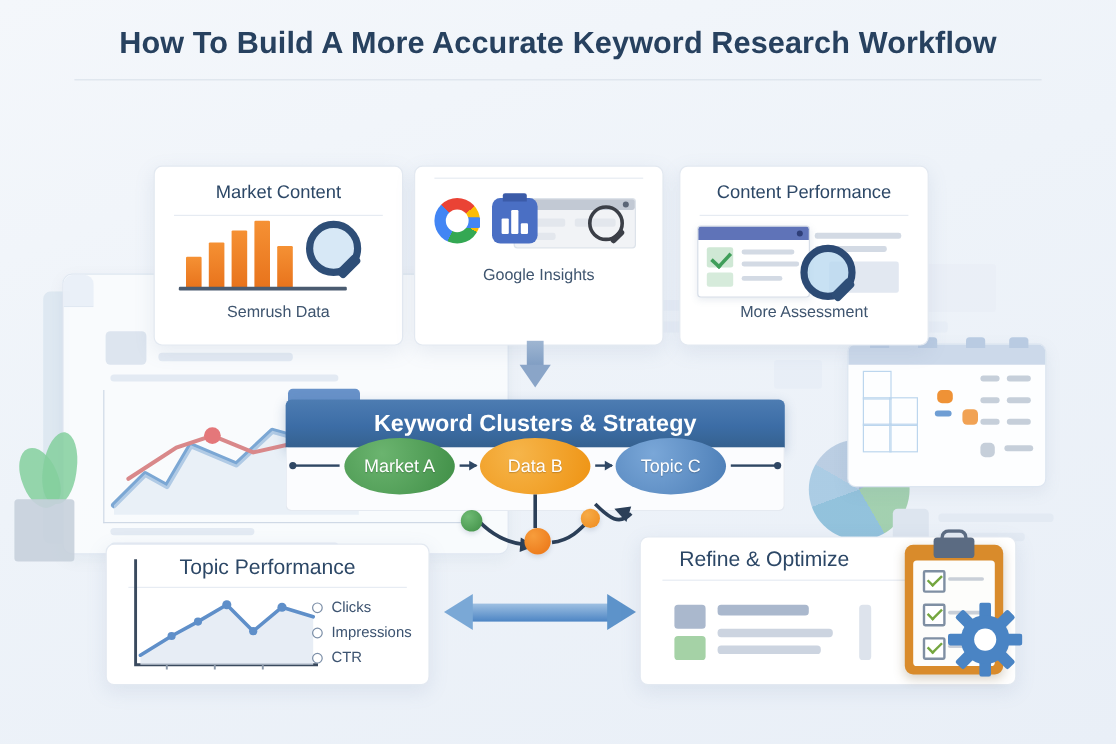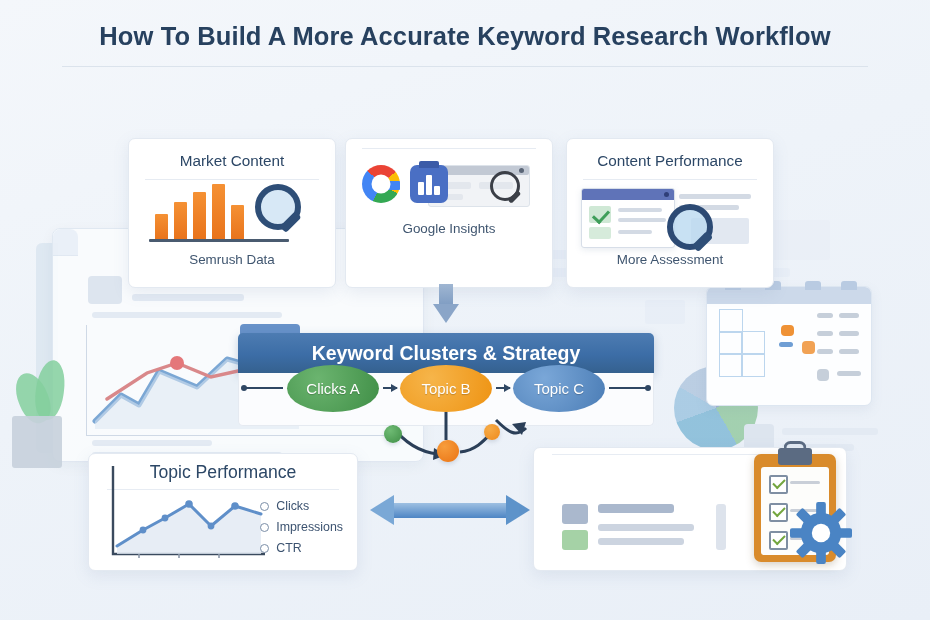--- a/index.html
+++ b/index.html
@@ -333,24 +333,24 @@
     <div class="topics-row">
       <div class="stub" style="left:4px;width:40px;">
           <span class="cap" style="left:-2px;"></span>
         </div>
       <div class="tarrow" style="left:144px;width:14px;"></div>
       <div class="tarrow" style="left:257px;width:14px;"></div>
       <div class="stub" style="left:370px;width:40px;">
           <span class="cap" style="right:-2px;"></span>
         </div>
       <div class="bubble" id="bubble-a">
-          <span>Clicks A</span>
+          <span>Market A</span>
         </div>
       <div class="bubble" id="bubble-b">
-          <span>Topic B</span>
+          <span>Data B</span>
         </div>
       <div class="bubble" id="bubble-c">
           <span>Topic C</span>
         </div>
     </div>
   </div>
 
   <svg style="position:absolute;left:360px;top:404px;" width="190" height="70">
     <path d="M32,22 C44,38 58,48 78,50" fill="none" stroke="#2b3f58" stroke-width="3"></path>
     <path d="M74,44 L86,51 L73,56 Z" fill="#2b3f58"></path>
@@ -395,20 +395,21 @@
     </div>
   </div>
 
   <div class="dbl-arrow">
     <div class="shaft"></div>
       <div class="hl"></div>
       <div class="hr"></div>
   </div>
 
   <div class="card" id="card-refine">
+    <div class="b-title" style="text-align:left;padding-left:32px;">Refine &amp; Optimize</div>
     <div class="b-rule"></div>
     <div class="rf-chip" style="left:28px;top:56px;width:26px;height:20px;background:#aab8cd;"></div>
     <div class="rf-chip" style="left:28px;top:82px;width:26px;height:20px;background:#a5d2a6;"></div>
     <div class="rf-line" style="left:64px;top:56px;width:76px;height:9px;background:#aab8cd;"></div>
     <div class="rf-line" style="left:64px;top:76px;width:96px;height:7px;"></div>
     <div class="rf-line" style="left:64px;top:90px;width:86px;height:7px;"></div>
     <div class="rf-chip" style="left:182px;top:56px;width:10px;height:46px;background:#dde3ec;"></div>
 
     <div class="clip">
       <span class="ring"></span>

